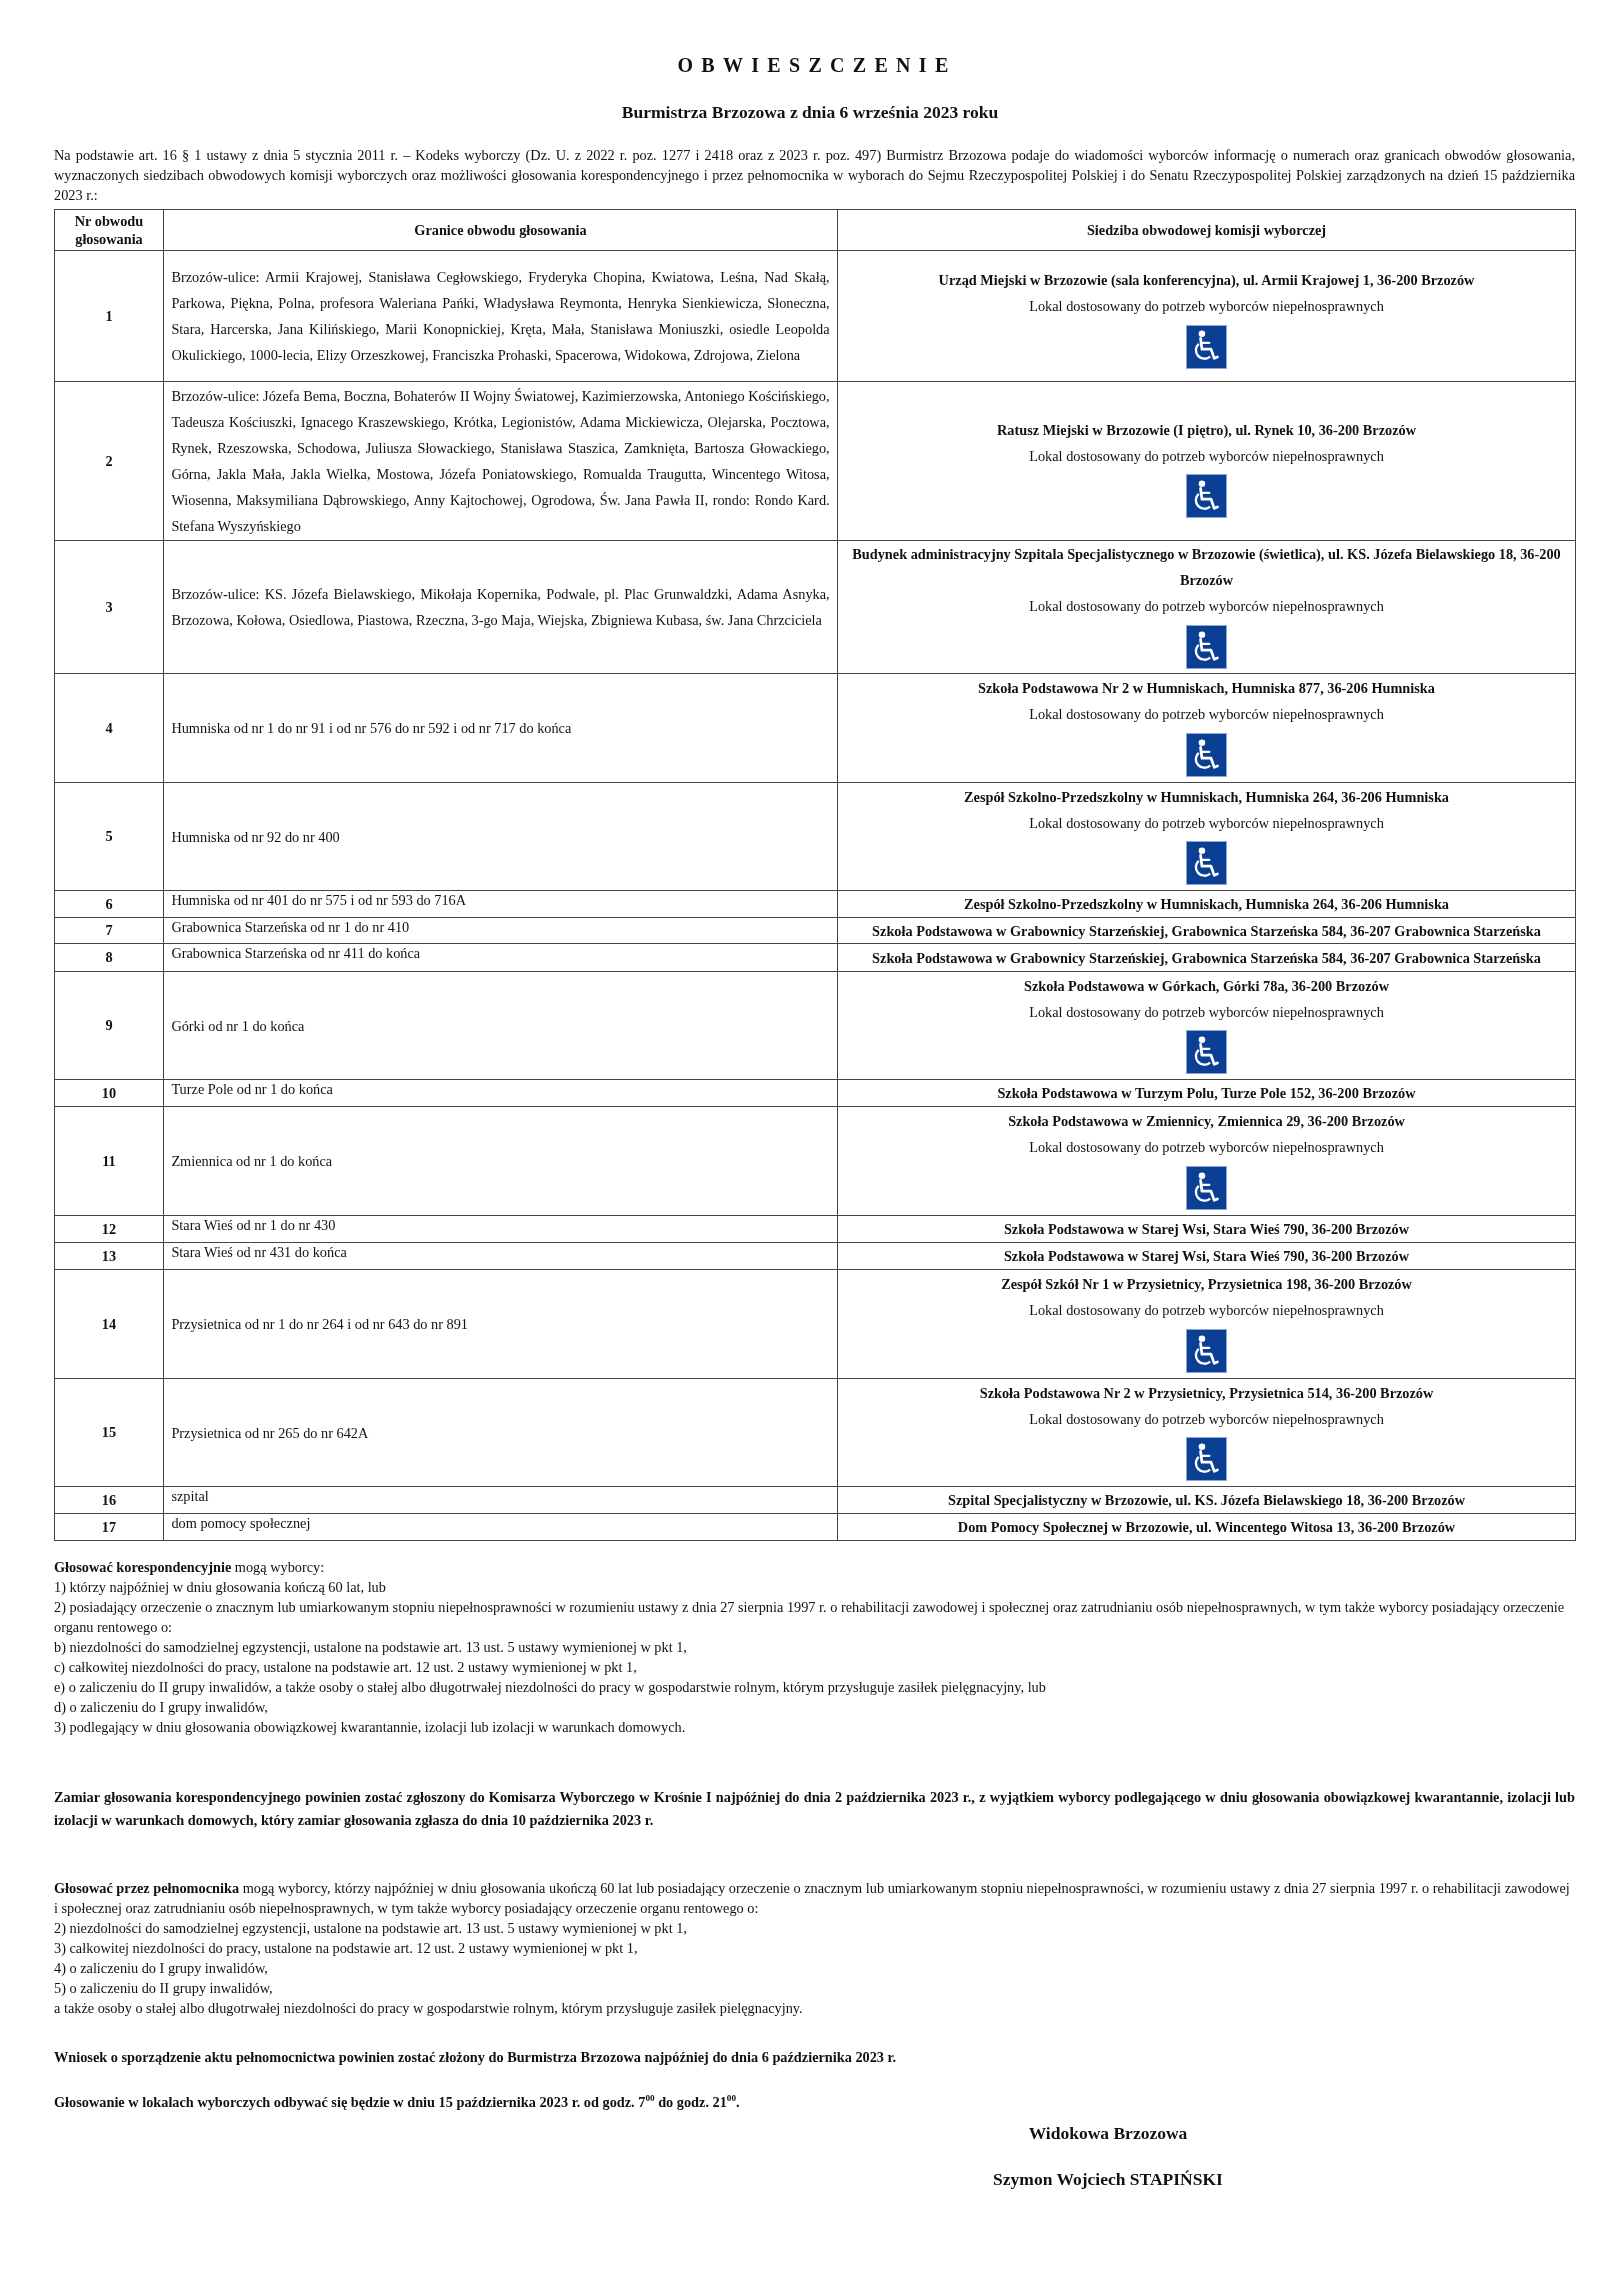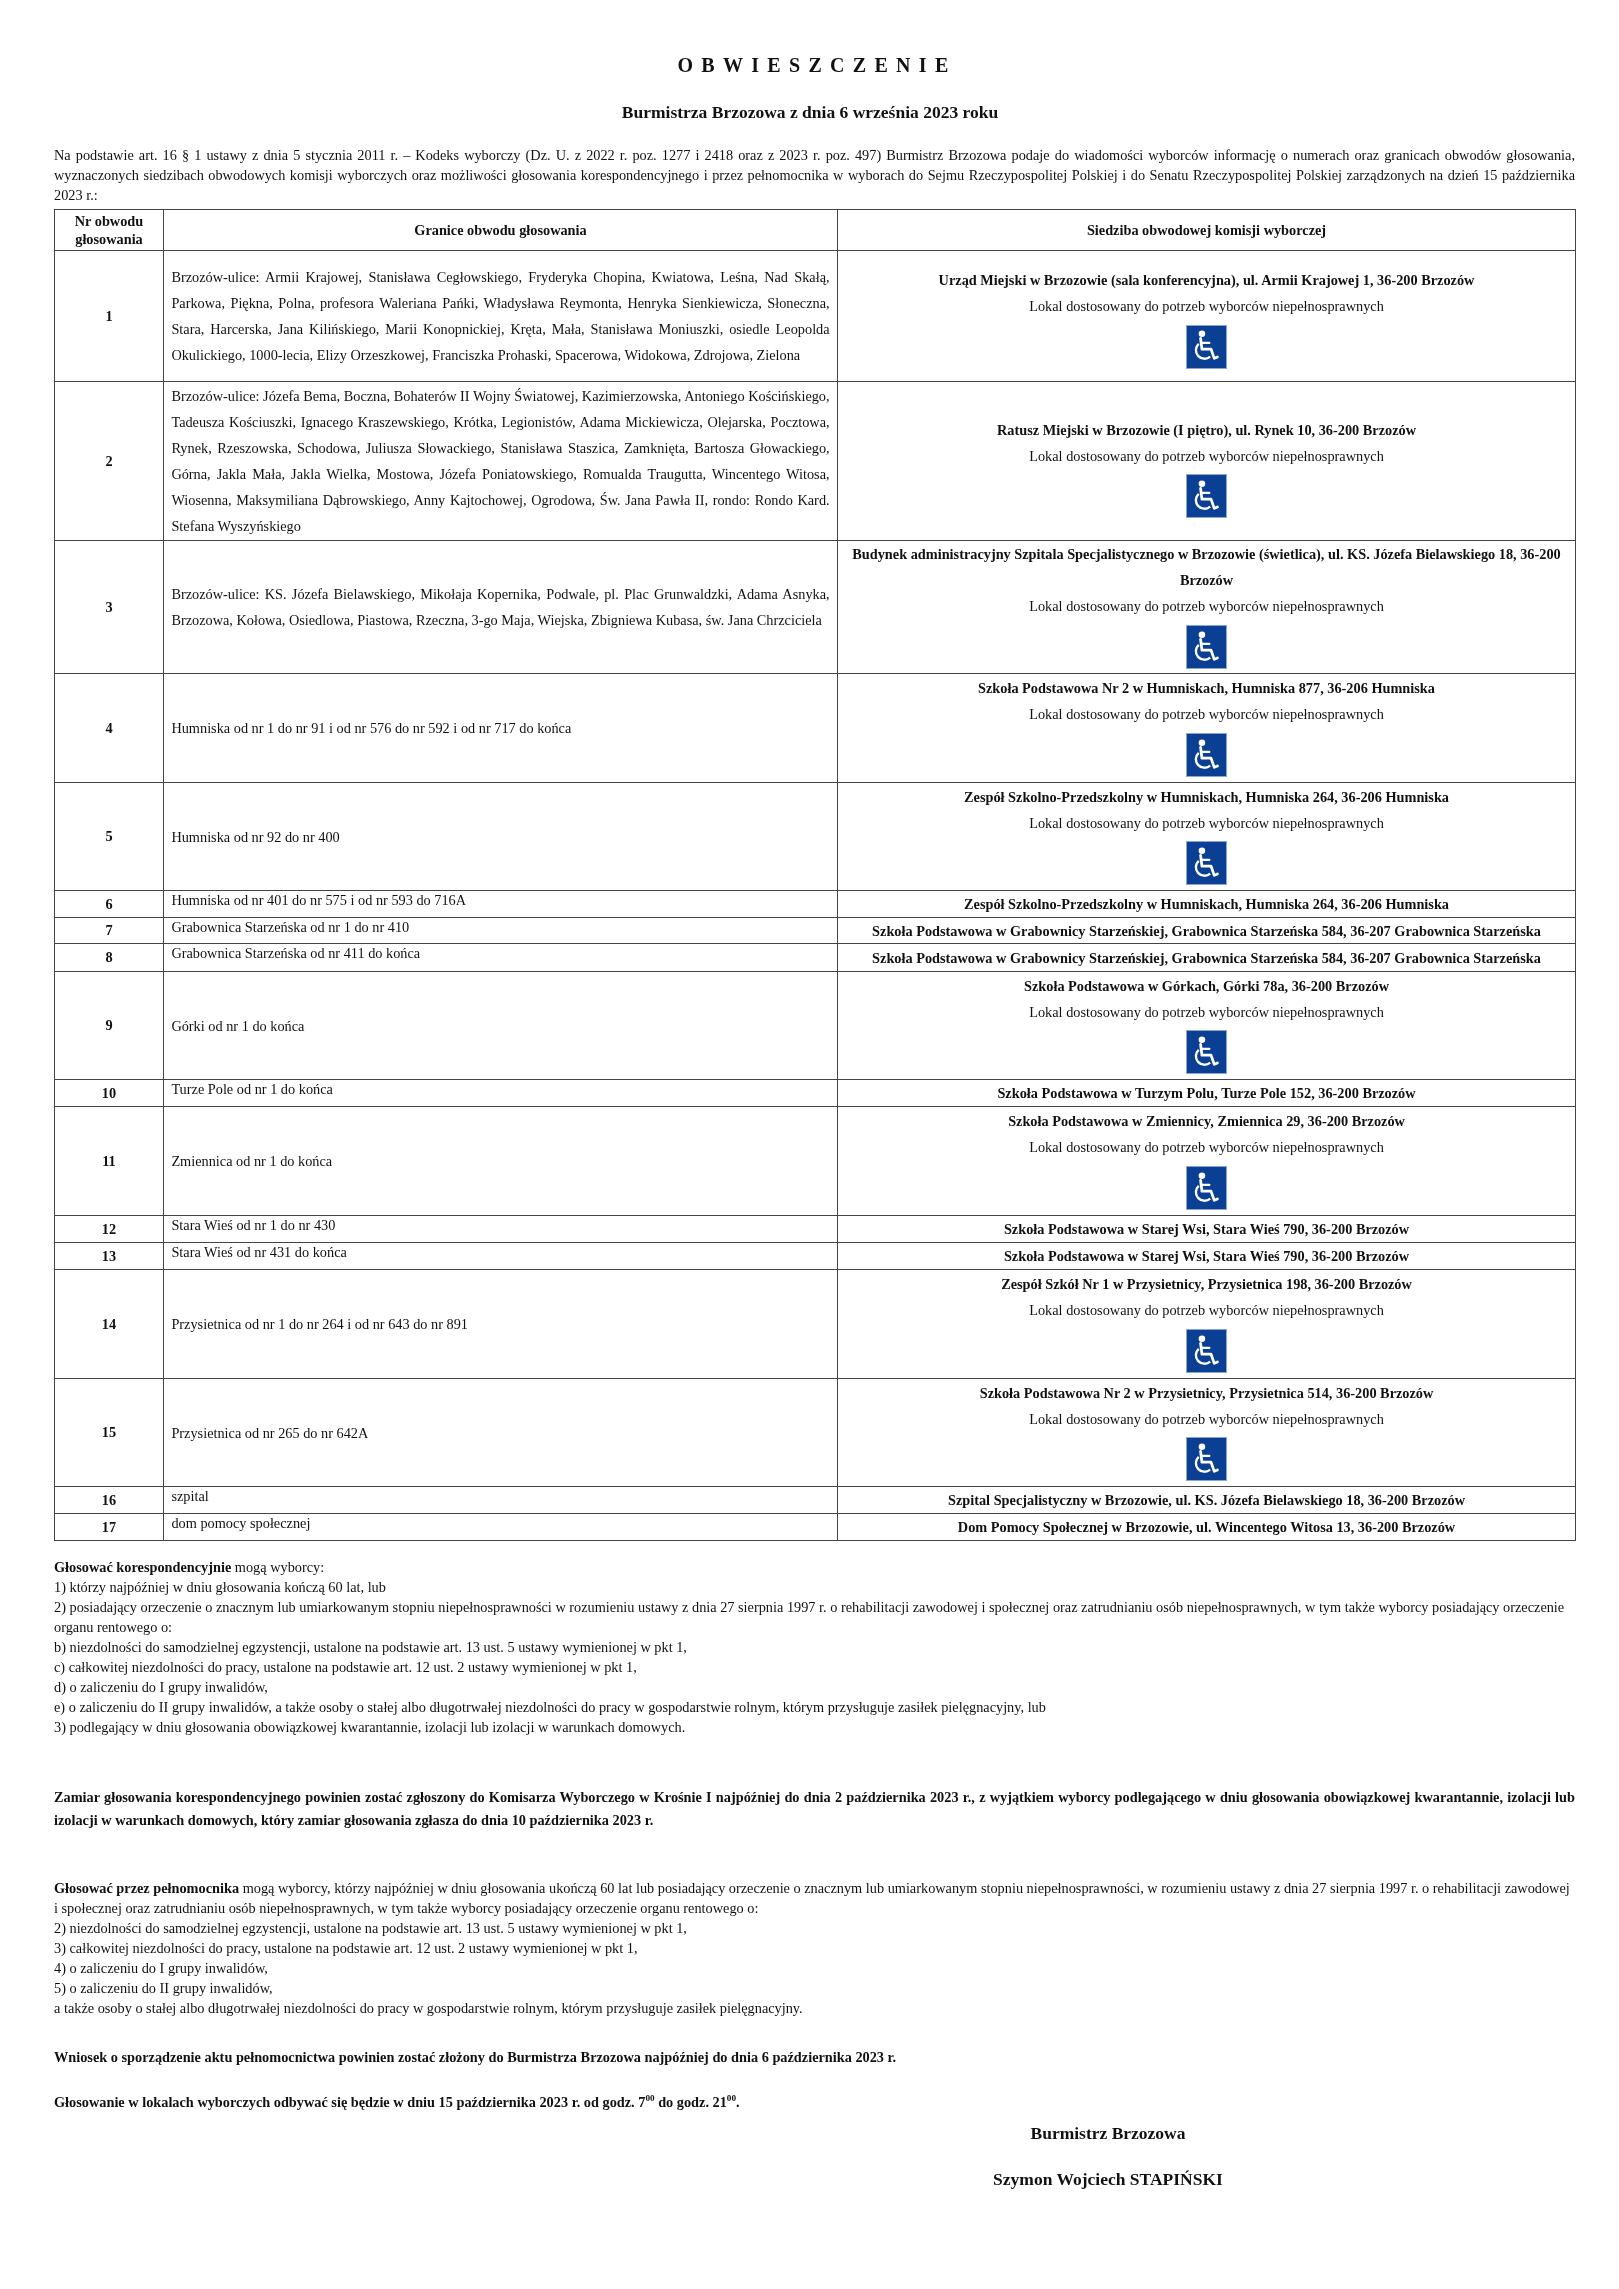--- a/index.html
+++ b/index.html
@@ -208,34 +208,34 @@
     </tbody>
 </table>
 
 <div class="footer f1">
   <p><b>Głosować korespondencyjnie</b><span> mogą wyborcy:</span></p>
   <div id="corr-lines">
       <p>1) którzy najpóźniej w dniu głosowania kończą 60 lat, lub</p>
       <p>2) posiadający orzeczenie o znacznym lub umiarkowanym stopniu niepełnosprawności w rozumieniu ustawy z dnia 27 sierpnia 1997 r. o rehabilitacji zawodowej i społecznej oraz zatrudnianiu osób niepełnosprawnych, w tym także wyborcy posiadający orzeczenie organu rentowego o:</p>
       <p>b) niezdolności do samodzielnej egzystencji, ustalone na podstawie art. 13 ust. 5 ustawy wymienionej w pkt 1,</p>
       <p>c) całkowitej niezdolności do pracy, ustalone na podstawie art. 12 ust. 2 ustawy wymienionej w pkt 1,</p>
+      <p>e) o zaliczeniu do II grupy inwalidów, a także osoby o stałej albo długotrwałej niezdolności do pracy w gospodarstwie rolnym, którym przysługuje zasiłek pielęgnacyjny, lub</p>
       <p>d) o zaliczeniu do I grupy inwalidów,</p>
-      <p>e) o zaliczeniu do II grupy inwalidów, a także osoby o stałej albo długotrwałej niezdolności do pracy w gospodarstwie rolnym, którym przysługuje zasiłek pielęgnacyjny, lub</p>
       <p>3) podlegający w dniu głosowania obowiązkowej kwarantannie, izolacji lub izolacji w warunkach domowych.</p>
     </div>
 </div>
 <div class="footer f2">Zamiar głosowania korespondencyjnego powinien zostać zgłoszony do Komisarza Wyborczego w Krośnie I najpóźniej do dnia 2 października 2023 r., z wyjątkiem wyborcy podlegającego w dniu głosowania obowiązkowej kwarantannie, izolacji lub izolacji w warunkach domowych, który zamiar głosowania zgłasza do dnia 10 października 2023 r.</div>
 <div class="footer f3">
   <p><b>Głosować przez pełnomocnika</b><span> mogą wyborcy, którzy najpóźniej w dniu głosowania ukończą 60 lat lub posiadający orzeczenie o znacznym lub umiarkowanym stopniu niepełnosprawności, w rozumieniu ustawy z dnia 27 sierpnia 1997 r. o rehabilitacji zawodowej i społecznej oraz zatrudnianiu osób niepełnosprawnych, w tym także wyborcy posiadający orzeczenie organu rentowego o:</span></p>
   <div id="proxy-lines">
       <p>2) niezdolności do samodzielnej egzystencji, ustalone na podstawie art. 13 ust. 5 ustawy wymienionej w pkt 1,</p>
       <p>3) całkowitej niezdolności do pracy, ustalone na podstawie art. 12 ust. 2 ustawy wymienionej w pkt 1,</p>
       <p>4) o zaliczeniu do I grupy inwalidów,</p>
       <p>5) o zaliczeniu do II grupy inwalidów,</p>
       <p>a także osoby o stałej albo długotrwałej niezdolności do pracy w gospodarstwie rolnym, którym przysługuje zasiłek pielęgnacyjny.</p>
     </div>
 </div>
 <div class="footer f4" style="top:2047px">Wniosek o sporządzenie aktu pełnomocnictwa powinien zostać złożony do Burmistrza Brzozowa najpóźniej do dnia 6 października 2023 r.</div>
 <div class="footer f5" style="top:2088px"><span>Głosowanie w lokalach wyborczych odbywać się będzie w dniu 15 października 2023 r. od godz. 7</span><sup>00</sup><span> do godz. 21</span><sup>00</sup><span>.</span></div>
 
-<div class="sign sign1">Burmistrz Brzozowa</div>
+<div class="sign sign1">Widokowa Brzozowa</div>
 <div class="sign sign2">Szymon Wojciech STAPIŃSKI</div>
 
 
 </body></html>

